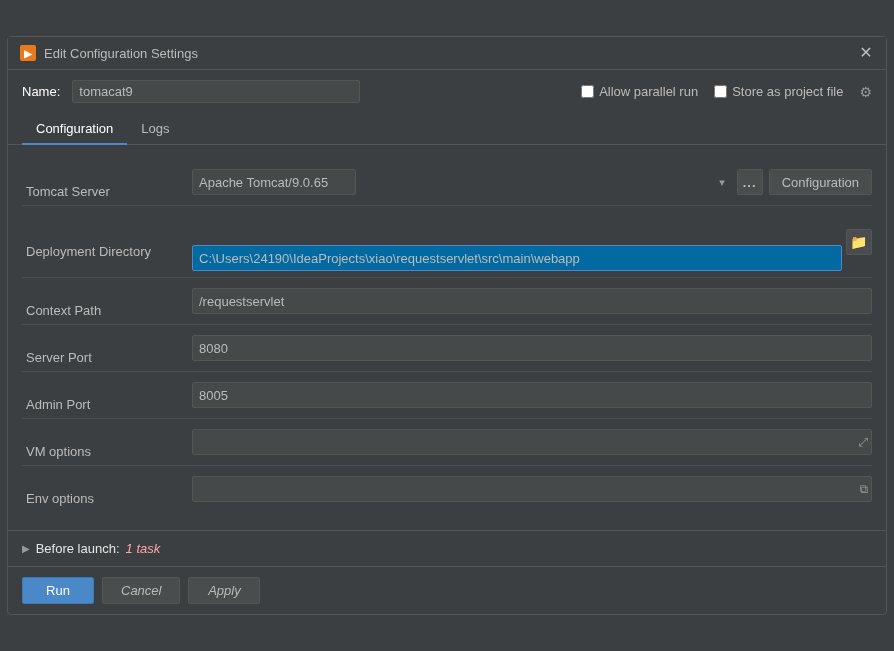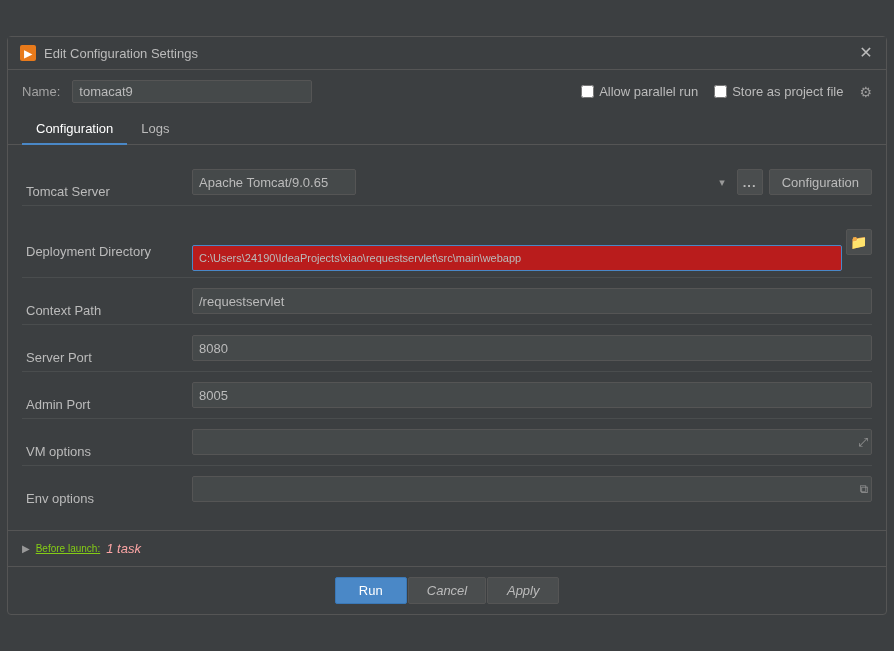--- a/index.html
+++ b/index.html
@@ -60,26 +60,26 @@
       border: none;
       color: #bbbbbb;
     }
     .header-row {
       display: flex;
       align-items: center;
       padding: 10px 14px;
       gap: 12px;
     }
     .name-label {
-      color: #a3a3a3;
+      color: #ffffff;
       font-size: 13px;
       white-space: nowrap;
     }
     .name-input {
-      width: 240px;
+      width: 288px;
       background: #45494a;
       border: 1px solid #555555;
       color: #bbbbbb;
       padding: 3px 6px;
       font-size: 13px;
       border-radius: 2px;
       outline: none;
     }
     .header-options {
       display: flex;
@@ -163,25 +163,25 @@
       height: 26px;
     }
     .deployment-wrapper {
       display: flex;
       align-items: center;
       flex: 1;
       gap: 4px;
     }
     .deployment-input {
       flex: 1;
-      background: #b91c1c;
+      background: #0369a1;
       border: 1px solid #4a88c7;
       color: #bbbbbb;
       padding: 3px 6px;
-      font-size: 11px;
+      font-size: 13px;
       border-radius: 2px;
       outline: none;
       height: 26px;
       margin-top: 33px;
     }
     .browse-btn {
       width: 26px;
       height: 26px;
       background: #4a4d4e;
       border: 1px solid #555555;
@@ -284,36 +284,35 @@
       gap: 6px;
       border-top: 1px solid #555555;
       margin-top: 4px;
     }
     .before-launch-expand {
       font-size: 10px;
       color: #999999;
       cursor: pointer;
     }
     .before-launch-text {
-      color: #84cc16;
-      font-size: 10px;
-      text-decoration: underline;
+      color: #e5e5e5;
+      font-size: 13px;
     }
     .before-launch-link {
       color: #fca5a5;
       cursor: pointer;
       font-size: 13px;
       font-style: italic;
     }
     .footer {
       display: flex;
-      justify-content: center;
+      justify-content: flex-start;
       align-items: center;
       padding: 10px 14px;
-      gap: 1px;
+      gap: 8px;
       border-top: 1px solid #555555;
       margin-top: auto;
     }
     .btn-run {
       background: #4a88c7;
       border: 1px solid #3a78b7;
       border-radius: 2px;
       cursor: pointer;
       color: #ffffff;
       font-size: 13px;

